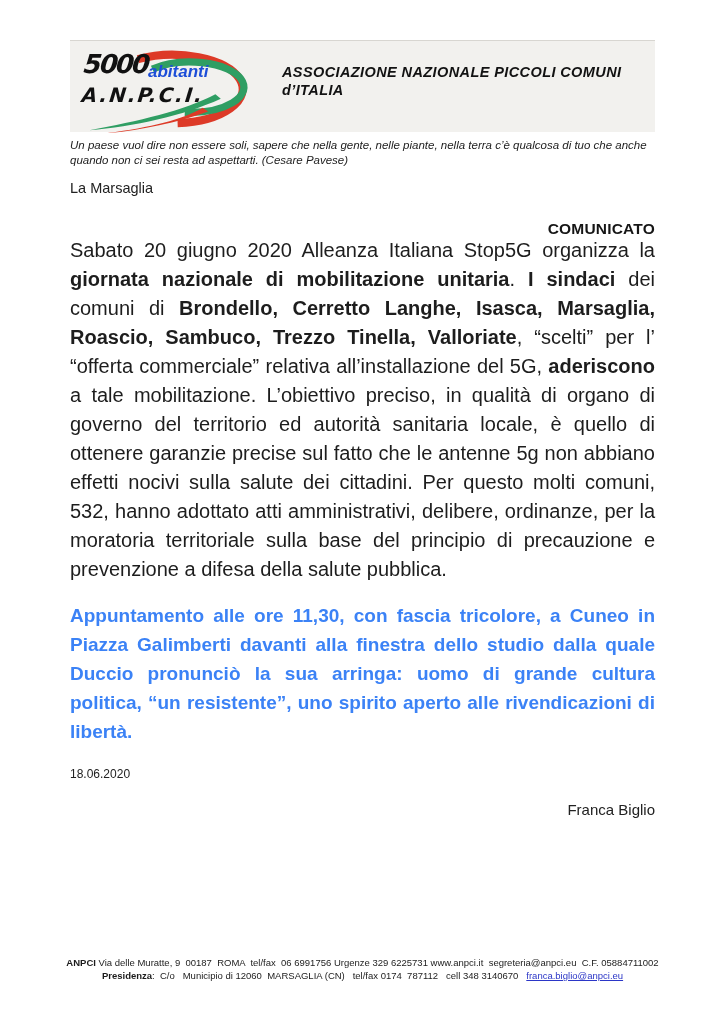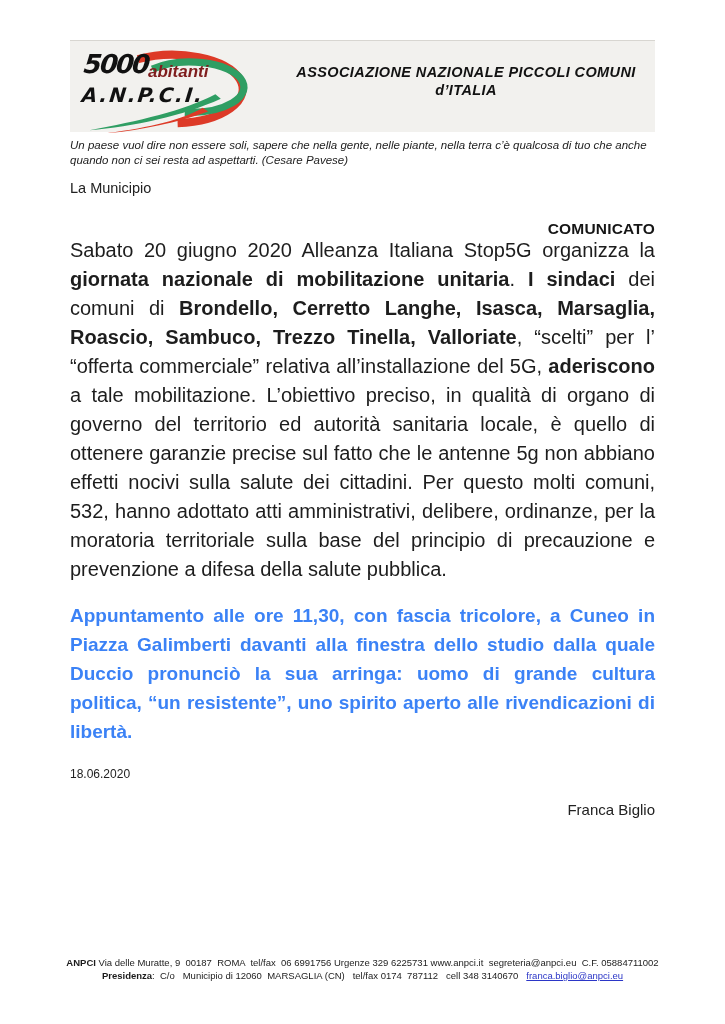--- a/index.html
+++ b/index.html
@@ -32,38 +32,37 @@
     position: absolute; left: 8px; top: 8px;
     font-family: "DejaVu Sans", sans-serif;
     font-weight: 700; font-style: italic;
     font-size: 26px; line-height: 26px;
     letter-spacing: -2px; color: #111;
     transform: skewX(-6deg);
   }
   .logo-text-abitanti {
     position: absolute; left: 62px; top: 19px;
     font-weight: 700; font-style: italic;
-    font-size: 17px; color: #7f1d1d; padding-left: 10px;
+    font-size: 17px; color: #1d4ed8; padding-left: 10px;
   }
   .logo-text-anpci {
     position: absolute; left: 6px; top: 40px;
     font-family: "DejaVu Sans", sans-serif;
     font-weight: 700; font-style: italic;
     font-size: 20px; letter-spacing: 2px; color: #111;
     transform: skewX(-6deg);
   }
   .org-name {
     position: absolute;
     left: 212px; top: 22px;
     width: 368px;
     font-weight: 700; font-style: italic;
     font-size: 14.5px; line-height: 18px;
     letter-spacing: 0.4px;
     color: #121212;
-    text-align: center;
   }
 
   
   .quote {
     position: absolute;
     left: 70px; top: 138px;
     width: 585px;
     font-style: italic;
     font-size: 11.5px; line-height: 15px;
     color: #222;
@@ -155,21 +154,21 @@
       </svg>
       <div class="logo-text-5000">5000</div>
       <div class="logo-text-abitanti">abitanti</div>
       <div class="logo-text-anpci">A.N.P.C.I.</div>
     </div>
     <div class="org-name">ASSOCIAZIONE NAZIONALE PICCOLI COMUNI d’ITALIA</div>
   </div>
 
   <div class="quote">Un paese vuol dire non essere soli, sapere che nella gente, nelle piante, nella terra c’è qualcosa di tuo  che anche quando non ci sei resta ad aspettarti. (Cesare Pavese)</div>
 
-  <div class="presidente">La Municipio</div>
+  <div class="presidente">La Marsaglia</div>
   <div class="doc-title">COMUNICATO</div>
 
   <div class="content">
     <div class="para1"><span>Sabato 20 giugno 2020 Alleanza Italiana Stop5G organizza la </span><span style="font-weight: 700;">giornata nazionale di mobilitazione unitaria</span><span>. </span><span style="font-weight: 700;">I sindaci</span><span> dei comuni di </span><span style="font-weight: 700;">Brondello, Cerretto Langhe, Isasca, Marsaglia, Roascio, Sambuco, Trezzo Tinella, Valloriate</span><span>, “scelti” per l’ “offerta commerciale” relativa all’installazione del 5G, </span><span style="font-weight: 700;">aderiscono</span><span> a tale mobilitazione. L’obiettivo preciso, in qualità di organo di governo del territorio ed autorità sanitaria locale, è quello di ottenere garanzie precise sul fatto che le antenne 5g non abbiano effetti nocivi sulla salute dei cittadini. Per questo molti comuni, 532, hanno adottato atti amministrativi, delibere, ordinanze, per la moratoria territoriale sulla base del principio di precauzione e prevenzione a difesa della salute pubblica.</span></div>
     <div class="para2">Appuntamento alle ore 11,30, con fascia tricolore, a Cuneo in Piazza Galimberti davanti alla finestra dello studio dalla quale Duccio pronunciò la sua arringa: uomo di grande cultura politica, “un resistente”, uno spirito aperto alle rivendicazioni di libertà.</div>
     <div class="doc-date">18.06.2020</div>
     <div class="signature">Franca Biglio</div>
   </div>
 
   <div class="footer"><span><b>ANPCI</b><span> Via delle Muratte, 9  00187  ROMA  tel/fax  06 6991756 Urgenze 329 6225731 www.anpci.it  segreteria@anpci.eu  C.F. 05884711002</span></span><br><span><b>Presidenza</b><span>:  C/o   Municipio di 12060  MARSAGLIA (CN)   tel/fax 0174  787112   cell 348 3140670   </span><a class="email-link" style="color: rgb(43, 54, 199);">franca.biglio@anpci.eu</a></span></div>

